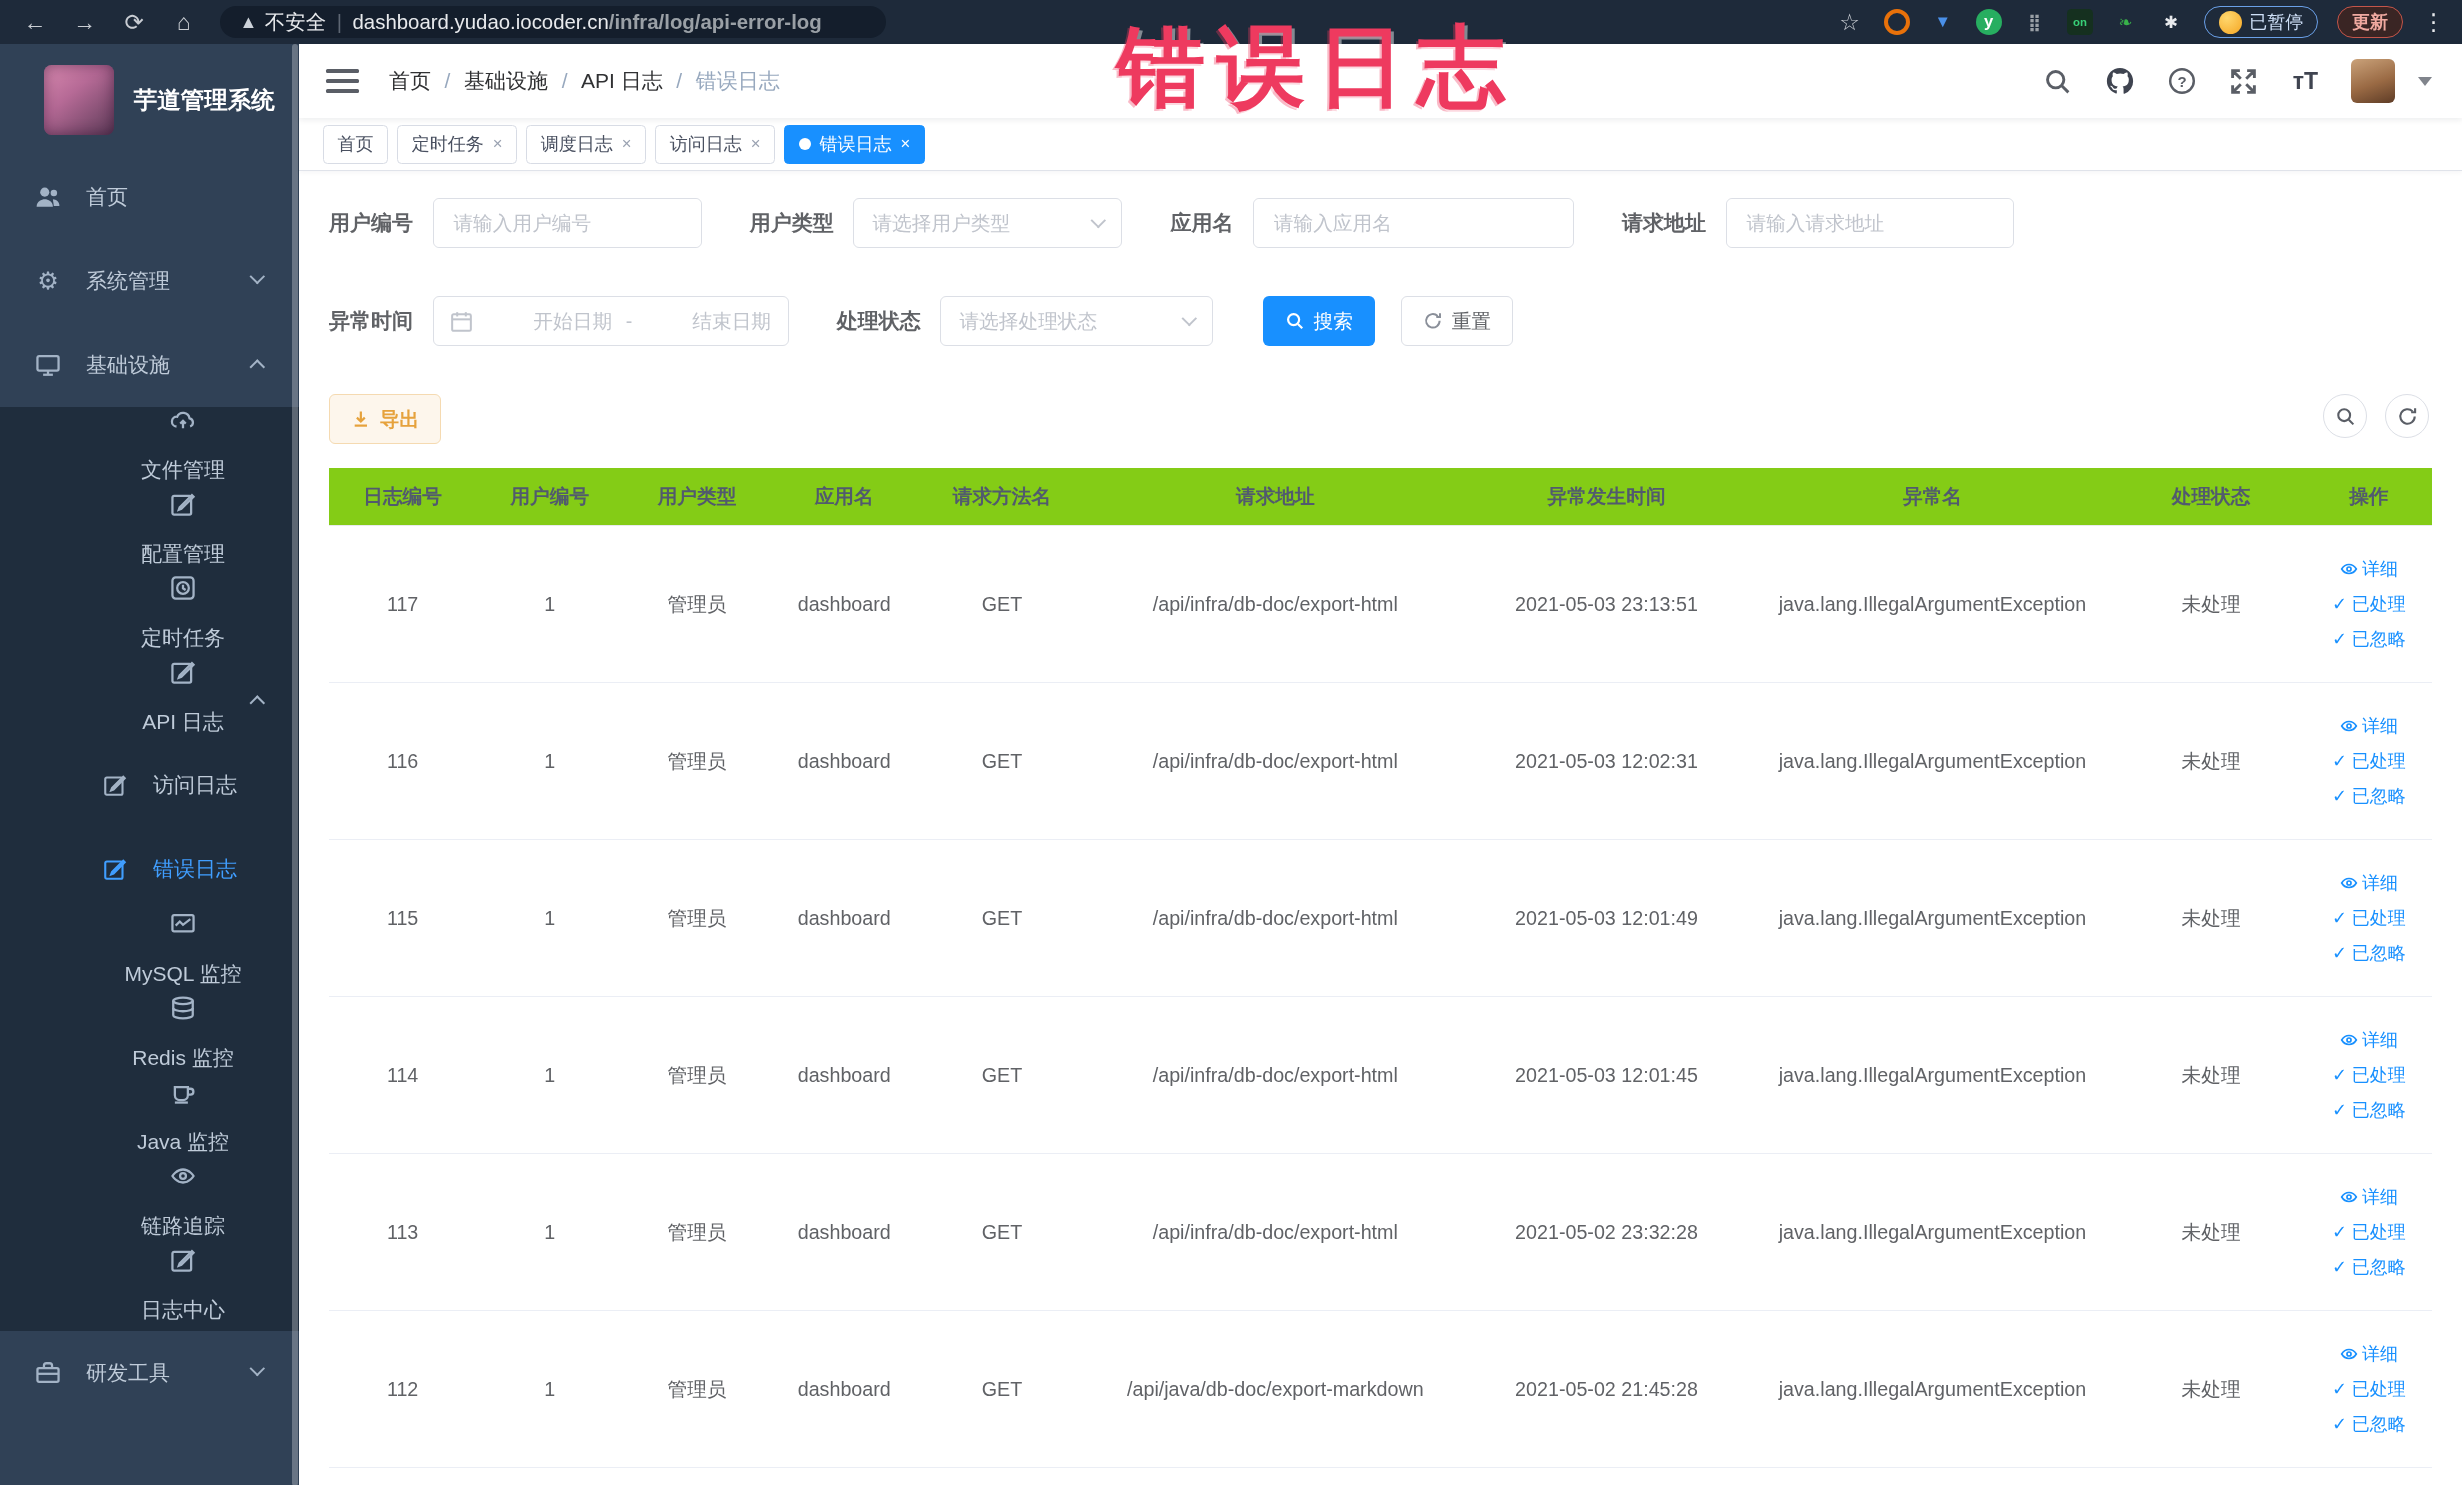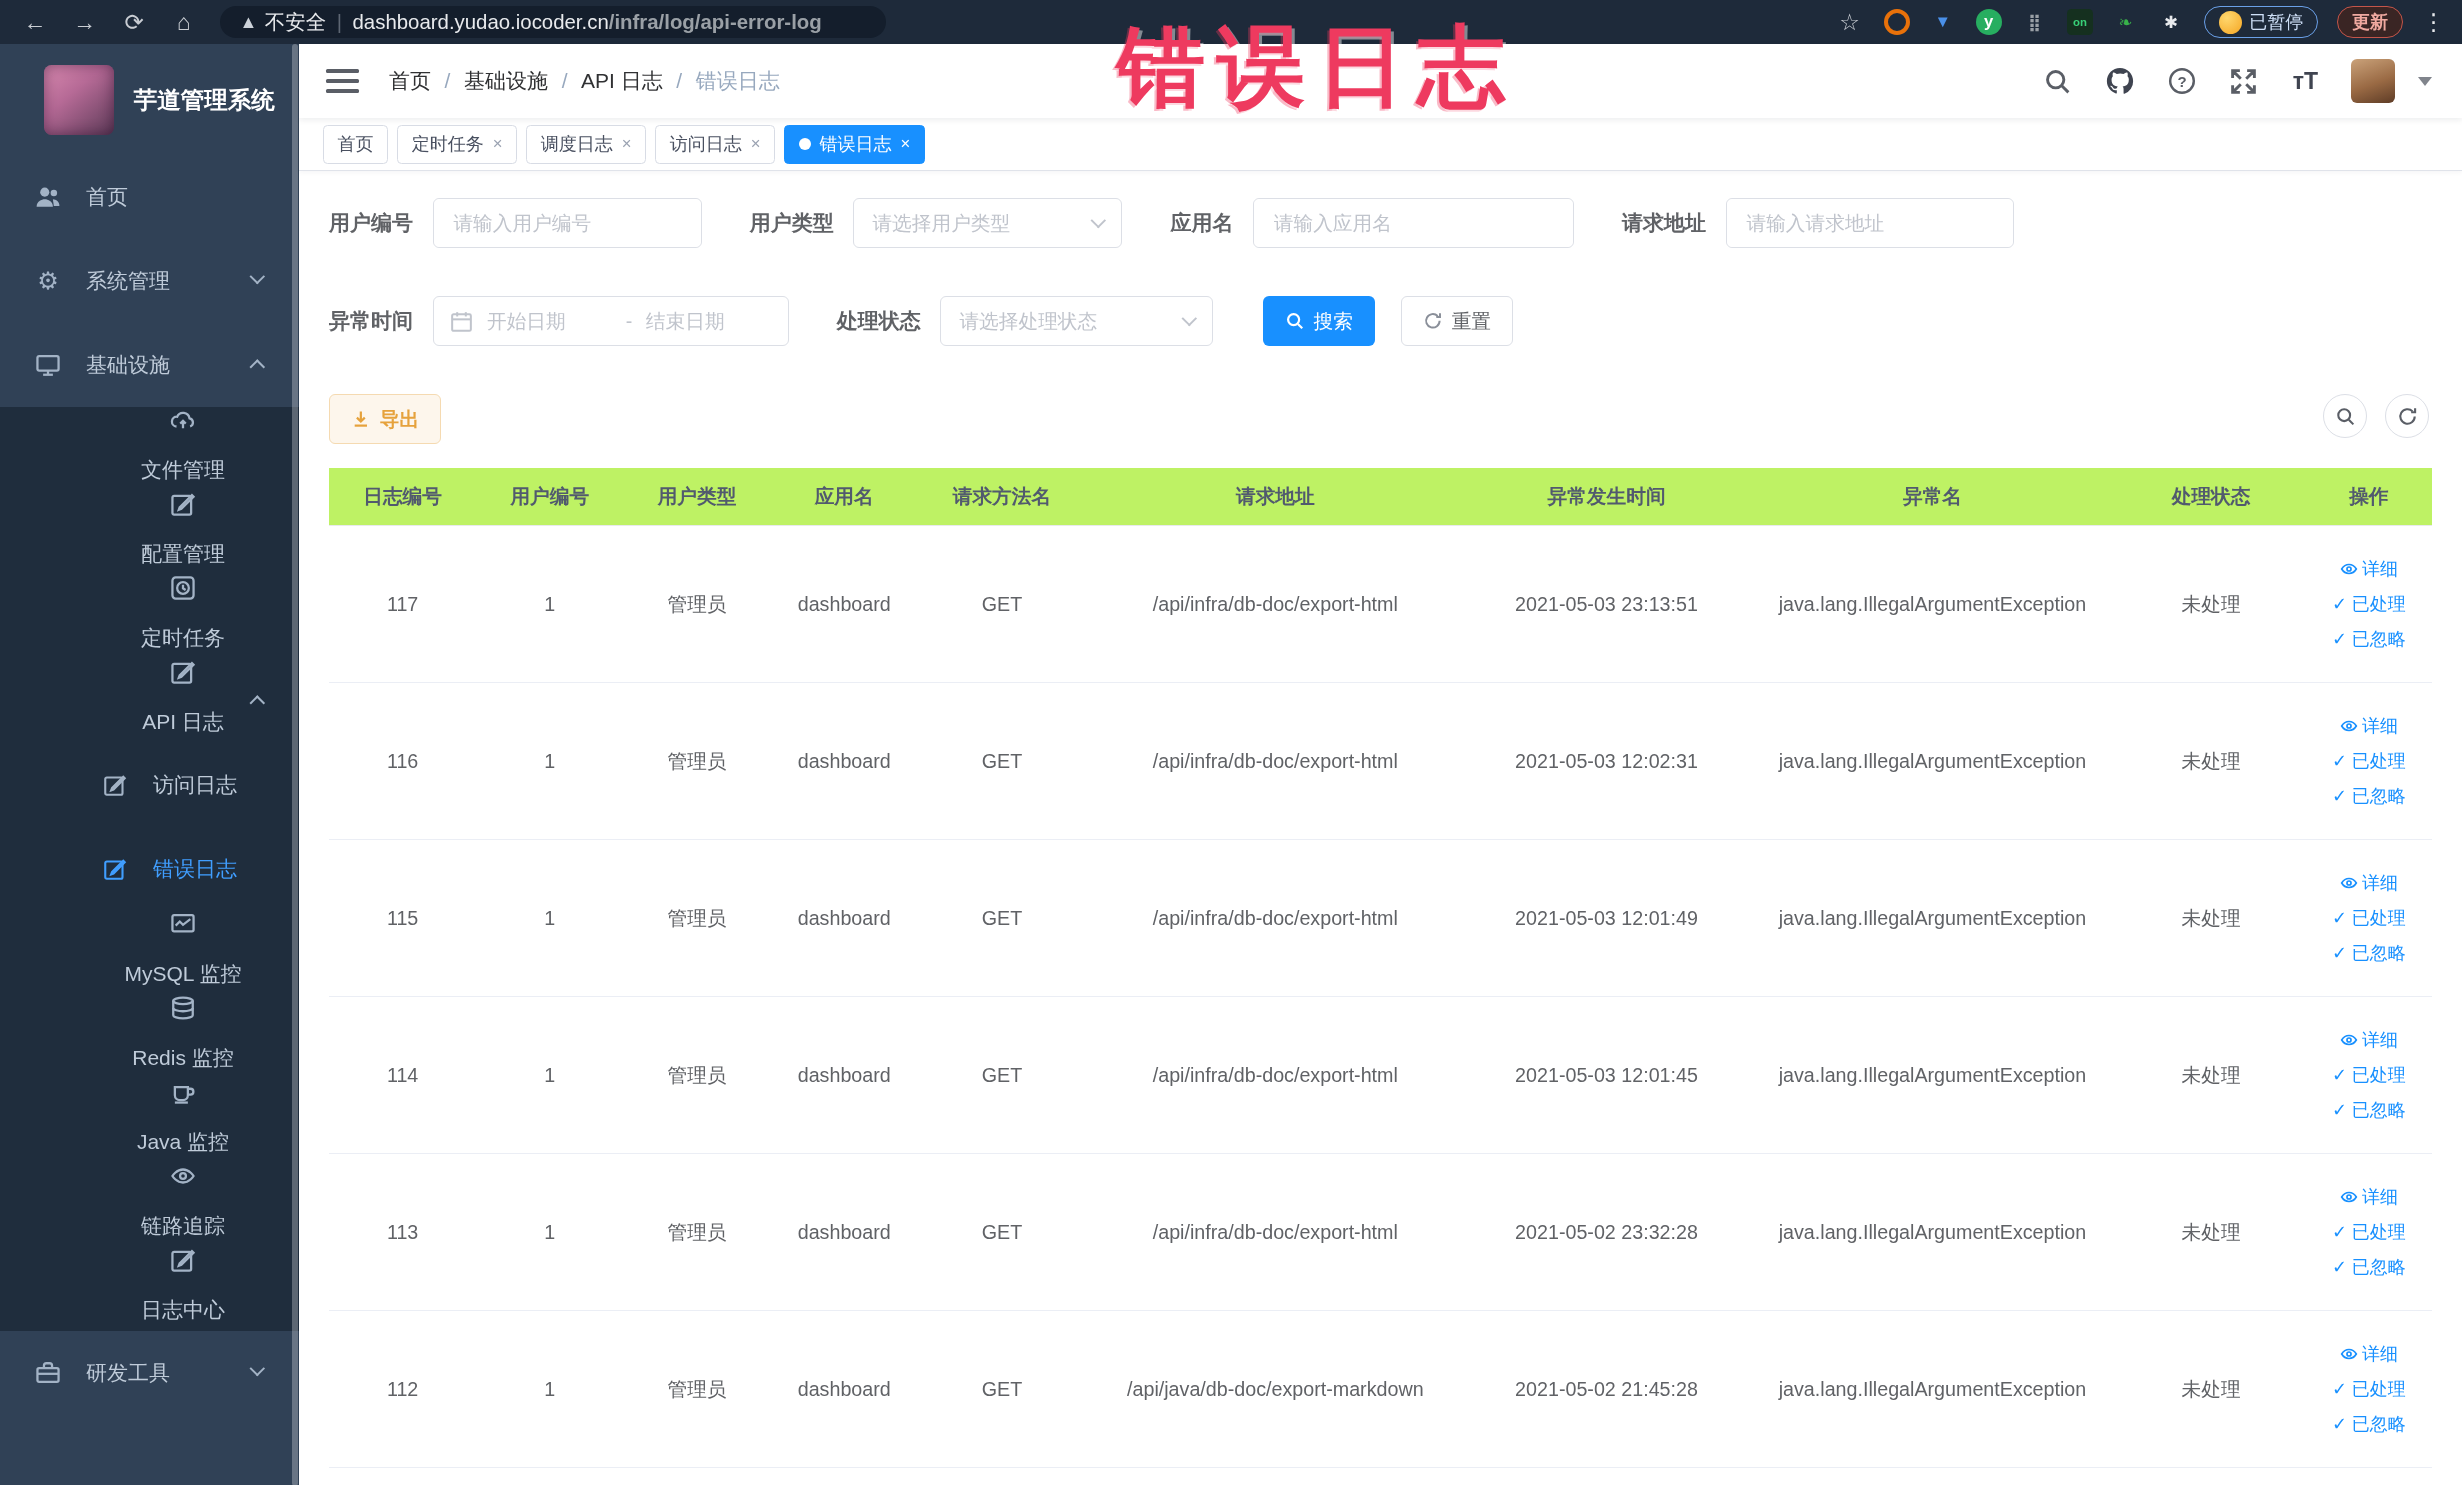--- a/index.html
+++ b/index.html
@@ -70,35 +70,35 @@
   .f-label { font-size:21px; font-weight:bold; color:#606266; margin-right:19.7px; white-space:nowrap; }
   .f-group { display:flex; align-items:center; margin-right:48px; }
   .inp, .sel, .daterange { height:50px; border:1.5px solid #dcdfe6; border-radius:6px; background:#fff; display:flex; align-items:center; font-size:19.7px; }
   input.raw { border:none; outline:none; width:100%; height:100%; border-radius:6px; padding:0 19.7px; font-size:19.7px; color:#606266; font-family:inherit; }
   input.raw::placeholder { color:#c0c4cc; }
   .inp { width:269px; } .inp.w2 { width:321px; } .inp.w3 { width:288px; }
   .sel { width:269px; padding:0 18px; justify-content:space-between; color:#c0c4cc; cursor:pointer; }
   .sel.w2 { width:273px; }
   .sel .sel-chev { width:10.6px; height:10.6px; border-right:2.3px solid #c0c4cc; border-bottom:2.3px solid #c0c4cc; transform:rotate(45deg); margin-top:-4.5px; }
   .daterange { width:356px; padding:0 16.7px; color:#c0c4cc; gap:13.6px; cursor:text; }
-  .daterange .ph { flex:1; text-align:left; }
+  .daterange .ph { flex:1; text-align:right; }
   .daterange .mid { color:#c0c4cc; }
 
   .btn { height:50px; border-radius:6px; display:inline-flex; align-items:center; gap:9px; font-size:19.7px; padding:0 21px; cursor:pointer; border:1.5px solid transparent; }
   .btn.primary { background:#1890ff; color:#fff; margin-left:1.5px; }
   .btn.plain { background:#fff; border-color:#dcdfe6; color:#606266; margin-left:26px; }
   .btn.warn { background:#fdf6ec; border-color:#f5dab1; color:#e6a23c; font-weight:bold; }
 
   .toolbar-row { display:flex; align-items:center; margin-bottom:24px; position:relative; }
   .round-btns { position:absolute; right:3px; top:0; display:flex; gap:18px; }
   .rbtn { width:44px; height:44px; border-radius:50%; border:1.5px solid #dcdfe6; background:#fff; display:flex; align-items:center; justify-content:center; color:#5a5e66; cursor:pointer; }
 
   
   .tbl { width:100%; }
-  .t-head { display:flex; height:58px; align-items:center; background:#bef264; color:#515a6e; font-weight:bold; font-size:19.7px; border-bottom:1.5px solid #e8eaec; }
+  .t-head { display:flex; height:58px; align-items:center; background:#84cc16; color:#515a6e; font-weight:bold; font-size:19.7px; border-bottom:1.5px solid #e8eaec; }
   .t-row { display:flex; height:157px; align-items:center; font-size:19.7px; color:#606266; border-bottom:1.5px solid #ebeef5; }
   .tc { text-align:center; padding:0 6px; overflow:hidden; }
   .c1{width:7%;} .c2{width:7%;} .c3{width:7%;} .c4{width:7%;} .c5{width:8%;} .c6{width:18%;} .c7{width:13.5%;} .c8{width:17.5%;} .c9{width:9%;} .c10{width:6%;}
   .ops { display:flex; flex-direction:column; align-items:center; gap:10.6px; }
   .op { display:flex; align-items:center; gap:4.5px; color:#1890ff; font-size:18px; cursor:pointer; white-space:nowrap; }
   .op svg { flex:0 0 auto; }
 
   svg.ic { display:block; }
 </style>
 </head>

